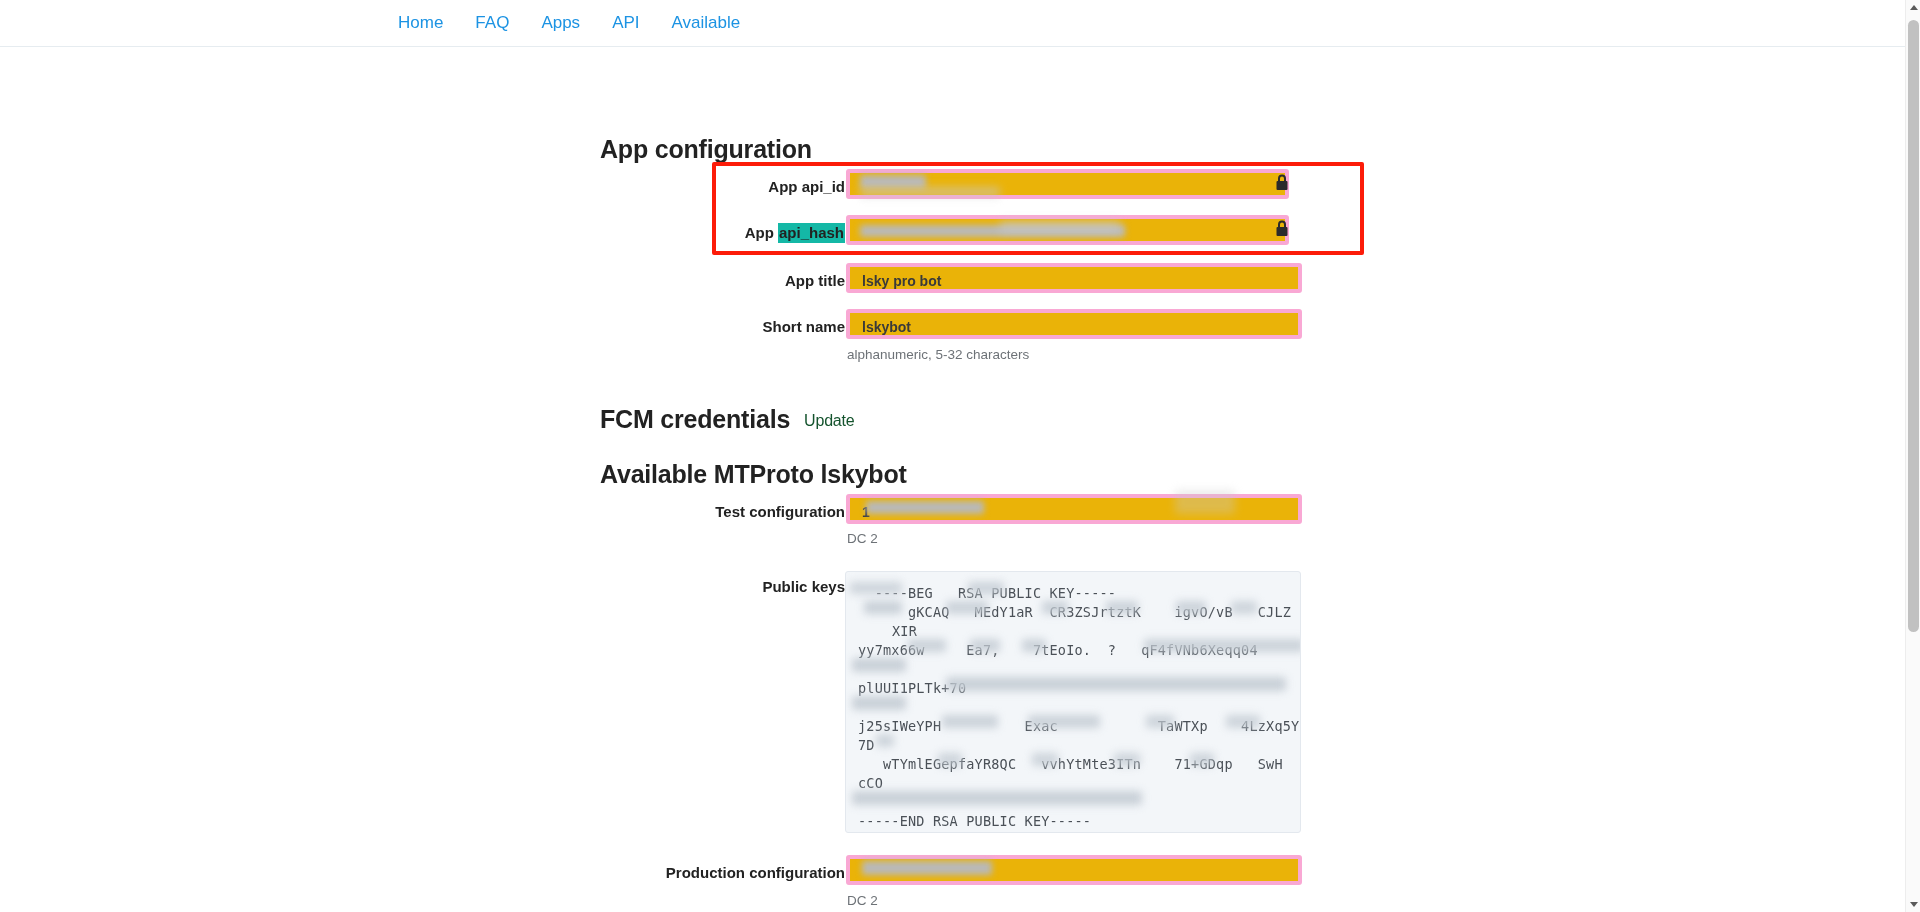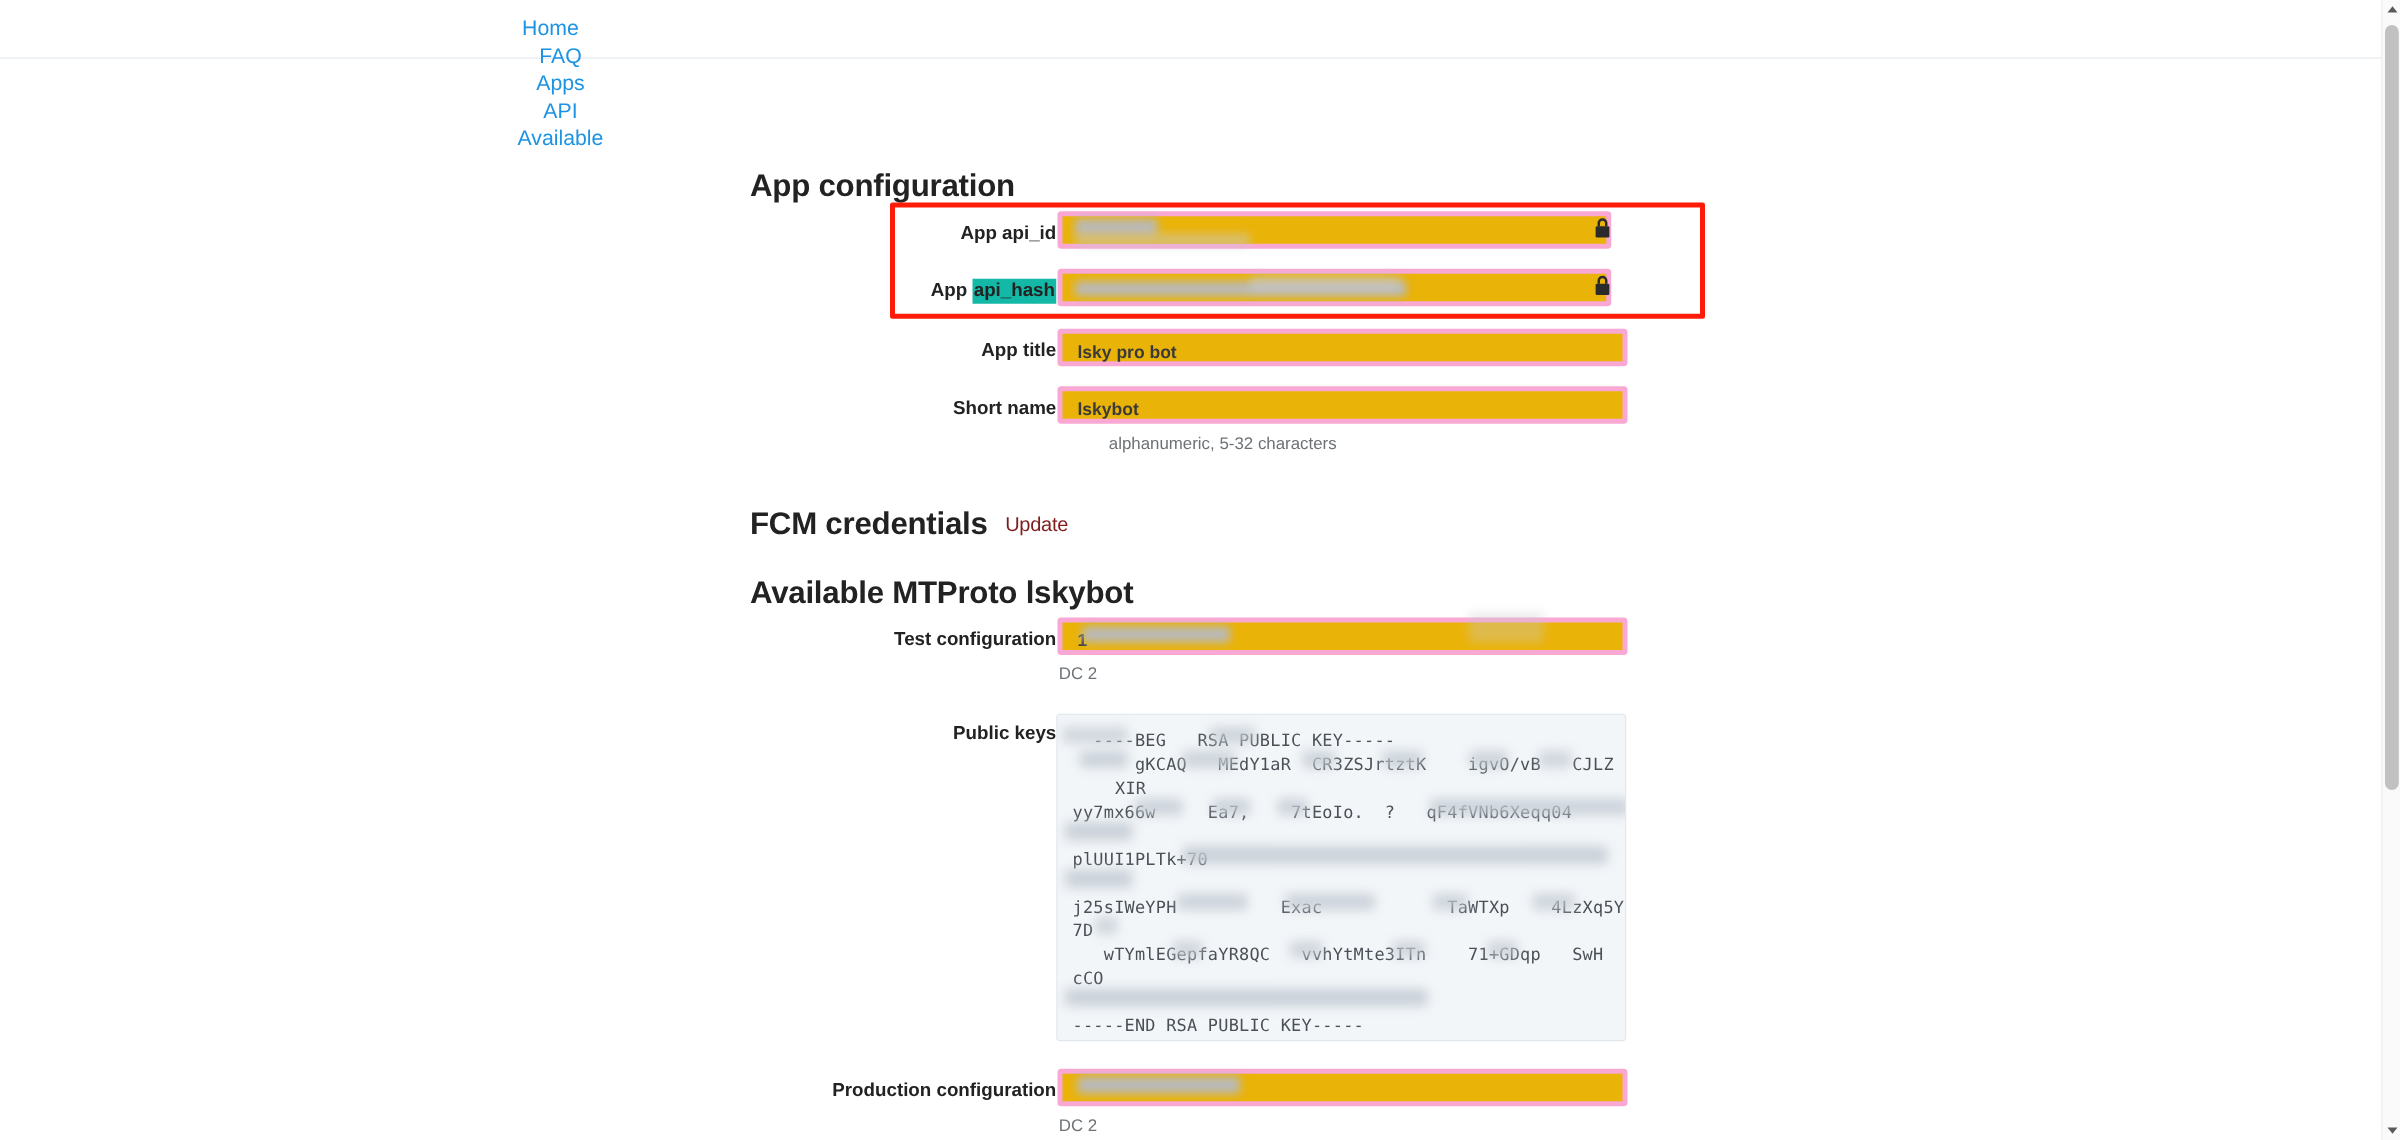--- a/index.html
+++ b/index.html
@@ -28,21 +28,20 @@
     border-bottom: 1px solid #e6ecf0;
     background: #ffffff;
   }
   .nav-inner {
     position: absolute;
     left: 398px;
     top: 12px;
     display: flex;
     align-items: center;
     gap: 0px;
-    flex-direction: column;
   }
   .nav-link {
     color: #1c93e3;
     font-size: 17px;
     text-decoration: none;
     padding: 0 16px;
     line-height: 22px;
     white-space: nowrap;
     cursor: pointer;
   }
@@ -57,21 +56,21 @@
 
   .section-title {
     position: absolute;
     font-size: 25px;
     font-weight: bold;
     color: #222222;
     letter-spacing: -0.2px;
     white-space: nowrap;
   }
   .section-title .update-link {
-    color: #7f1d1d;
+    color: #14532d;
     font-size: 16px;
     font-weight: normal;
     margin-left: 14px;
     text-decoration: none;
     cursor: pointer;
     vertical-align: 2px;
   }
   .label-abs {
     position: absolute;
     font-size: 15px;
@@ -252,21 +251,21 @@
 
     <div class="label-abs" style="left:620px; top:225px; width:230px;">App title:</div>
     <div class="input-box" style="left:846px; top:216px; width:456px;">
       <div class="input-inner">lsky pro bot</div>
     </div>
 
     <div class="label-abs" style="left:620px; top:271px; width:230px;">Short name:</div>
     <div class="input-box" style="left:846px; top:262px; width:456px;">
       <div class="input-inner">lskybot</div>
     </div>
-    <div class="hint" style="left:847px; top:300px;margin-left:40px;">alphanumeric, 5-32 characters</div>
+    <div class="hint" style="left:847px; top:300px;">alphanumeric, 5-32 characters</div>
 
     <div class="section-title" style="left:600px; top:358px;"><span>FCM credentials</span><a class="update-link">Update</a></div>
 
     <div class="section-title" style="left:600px; top:413px;">Available MTProto lskybot</div>
 
     <div class="label-abs" style="left:560px; top:456px; width:290px;">Test configuration:</div>
     <div class="input-box" style="left:846px; top:447px; width:456px;">
       <div class="input-inner">1</div>
     </div>
     <div class="blur" style="left:866px; top:454px; width:118px; height:13px;"></div>

